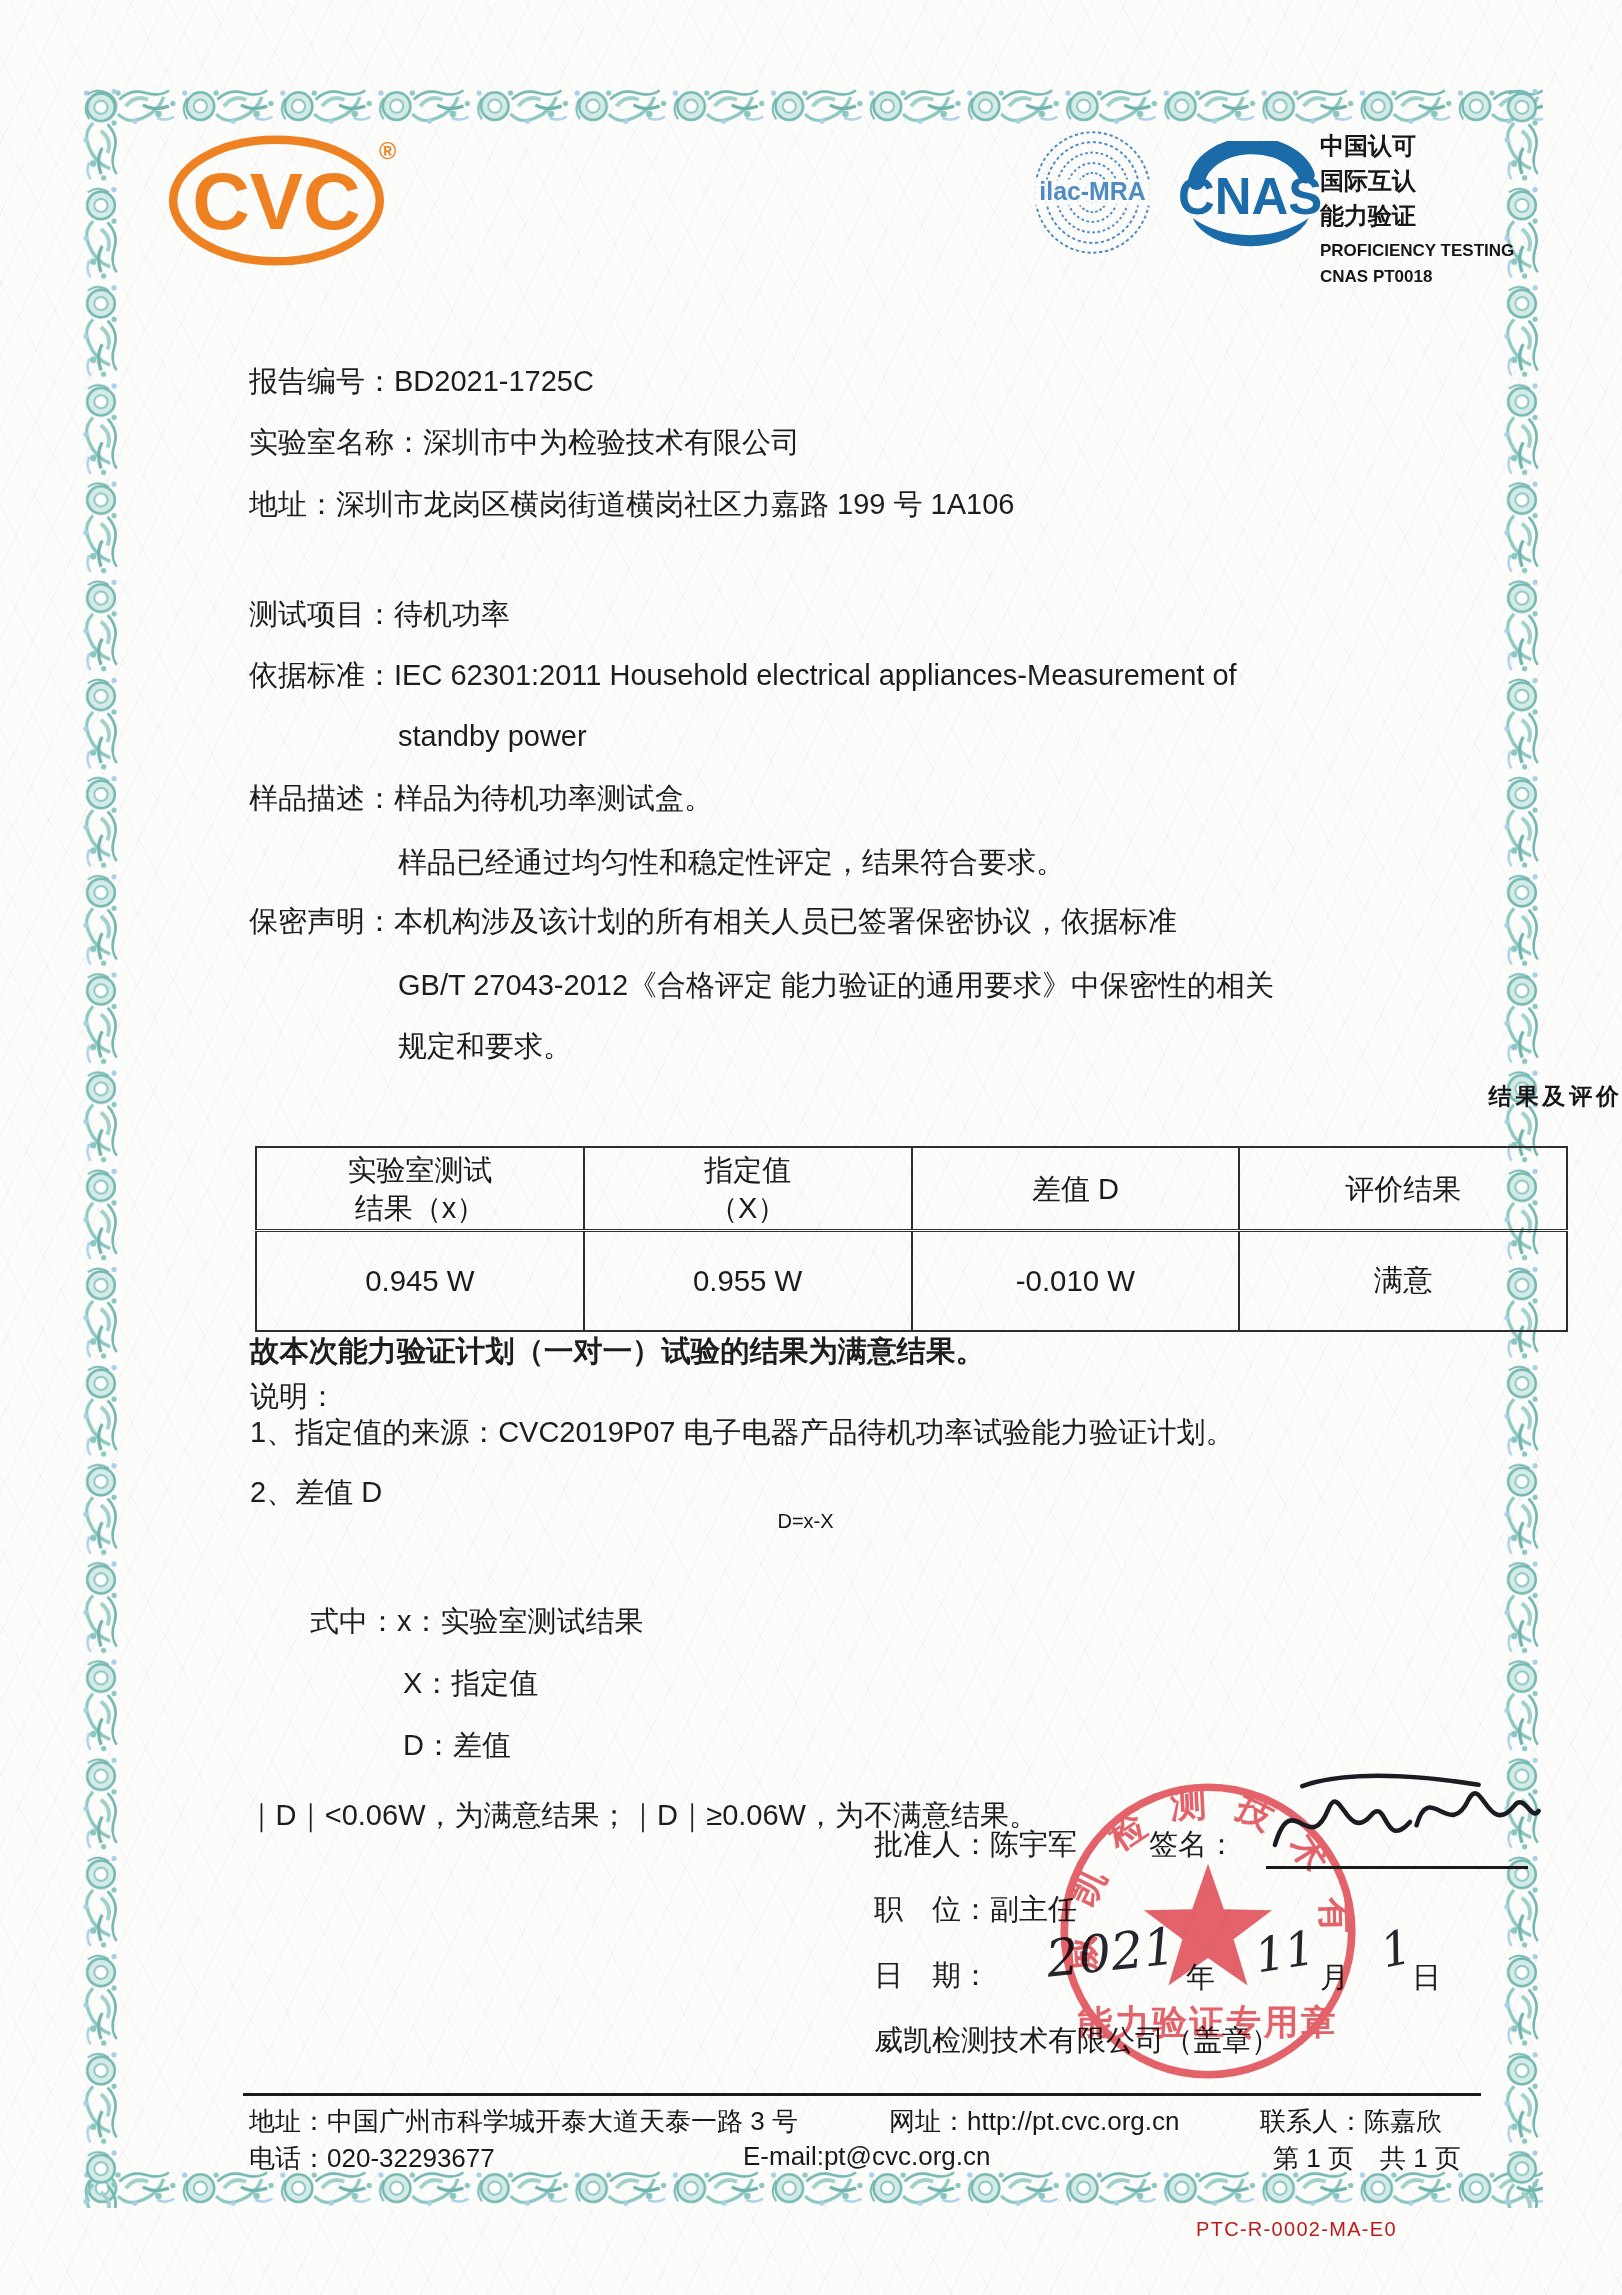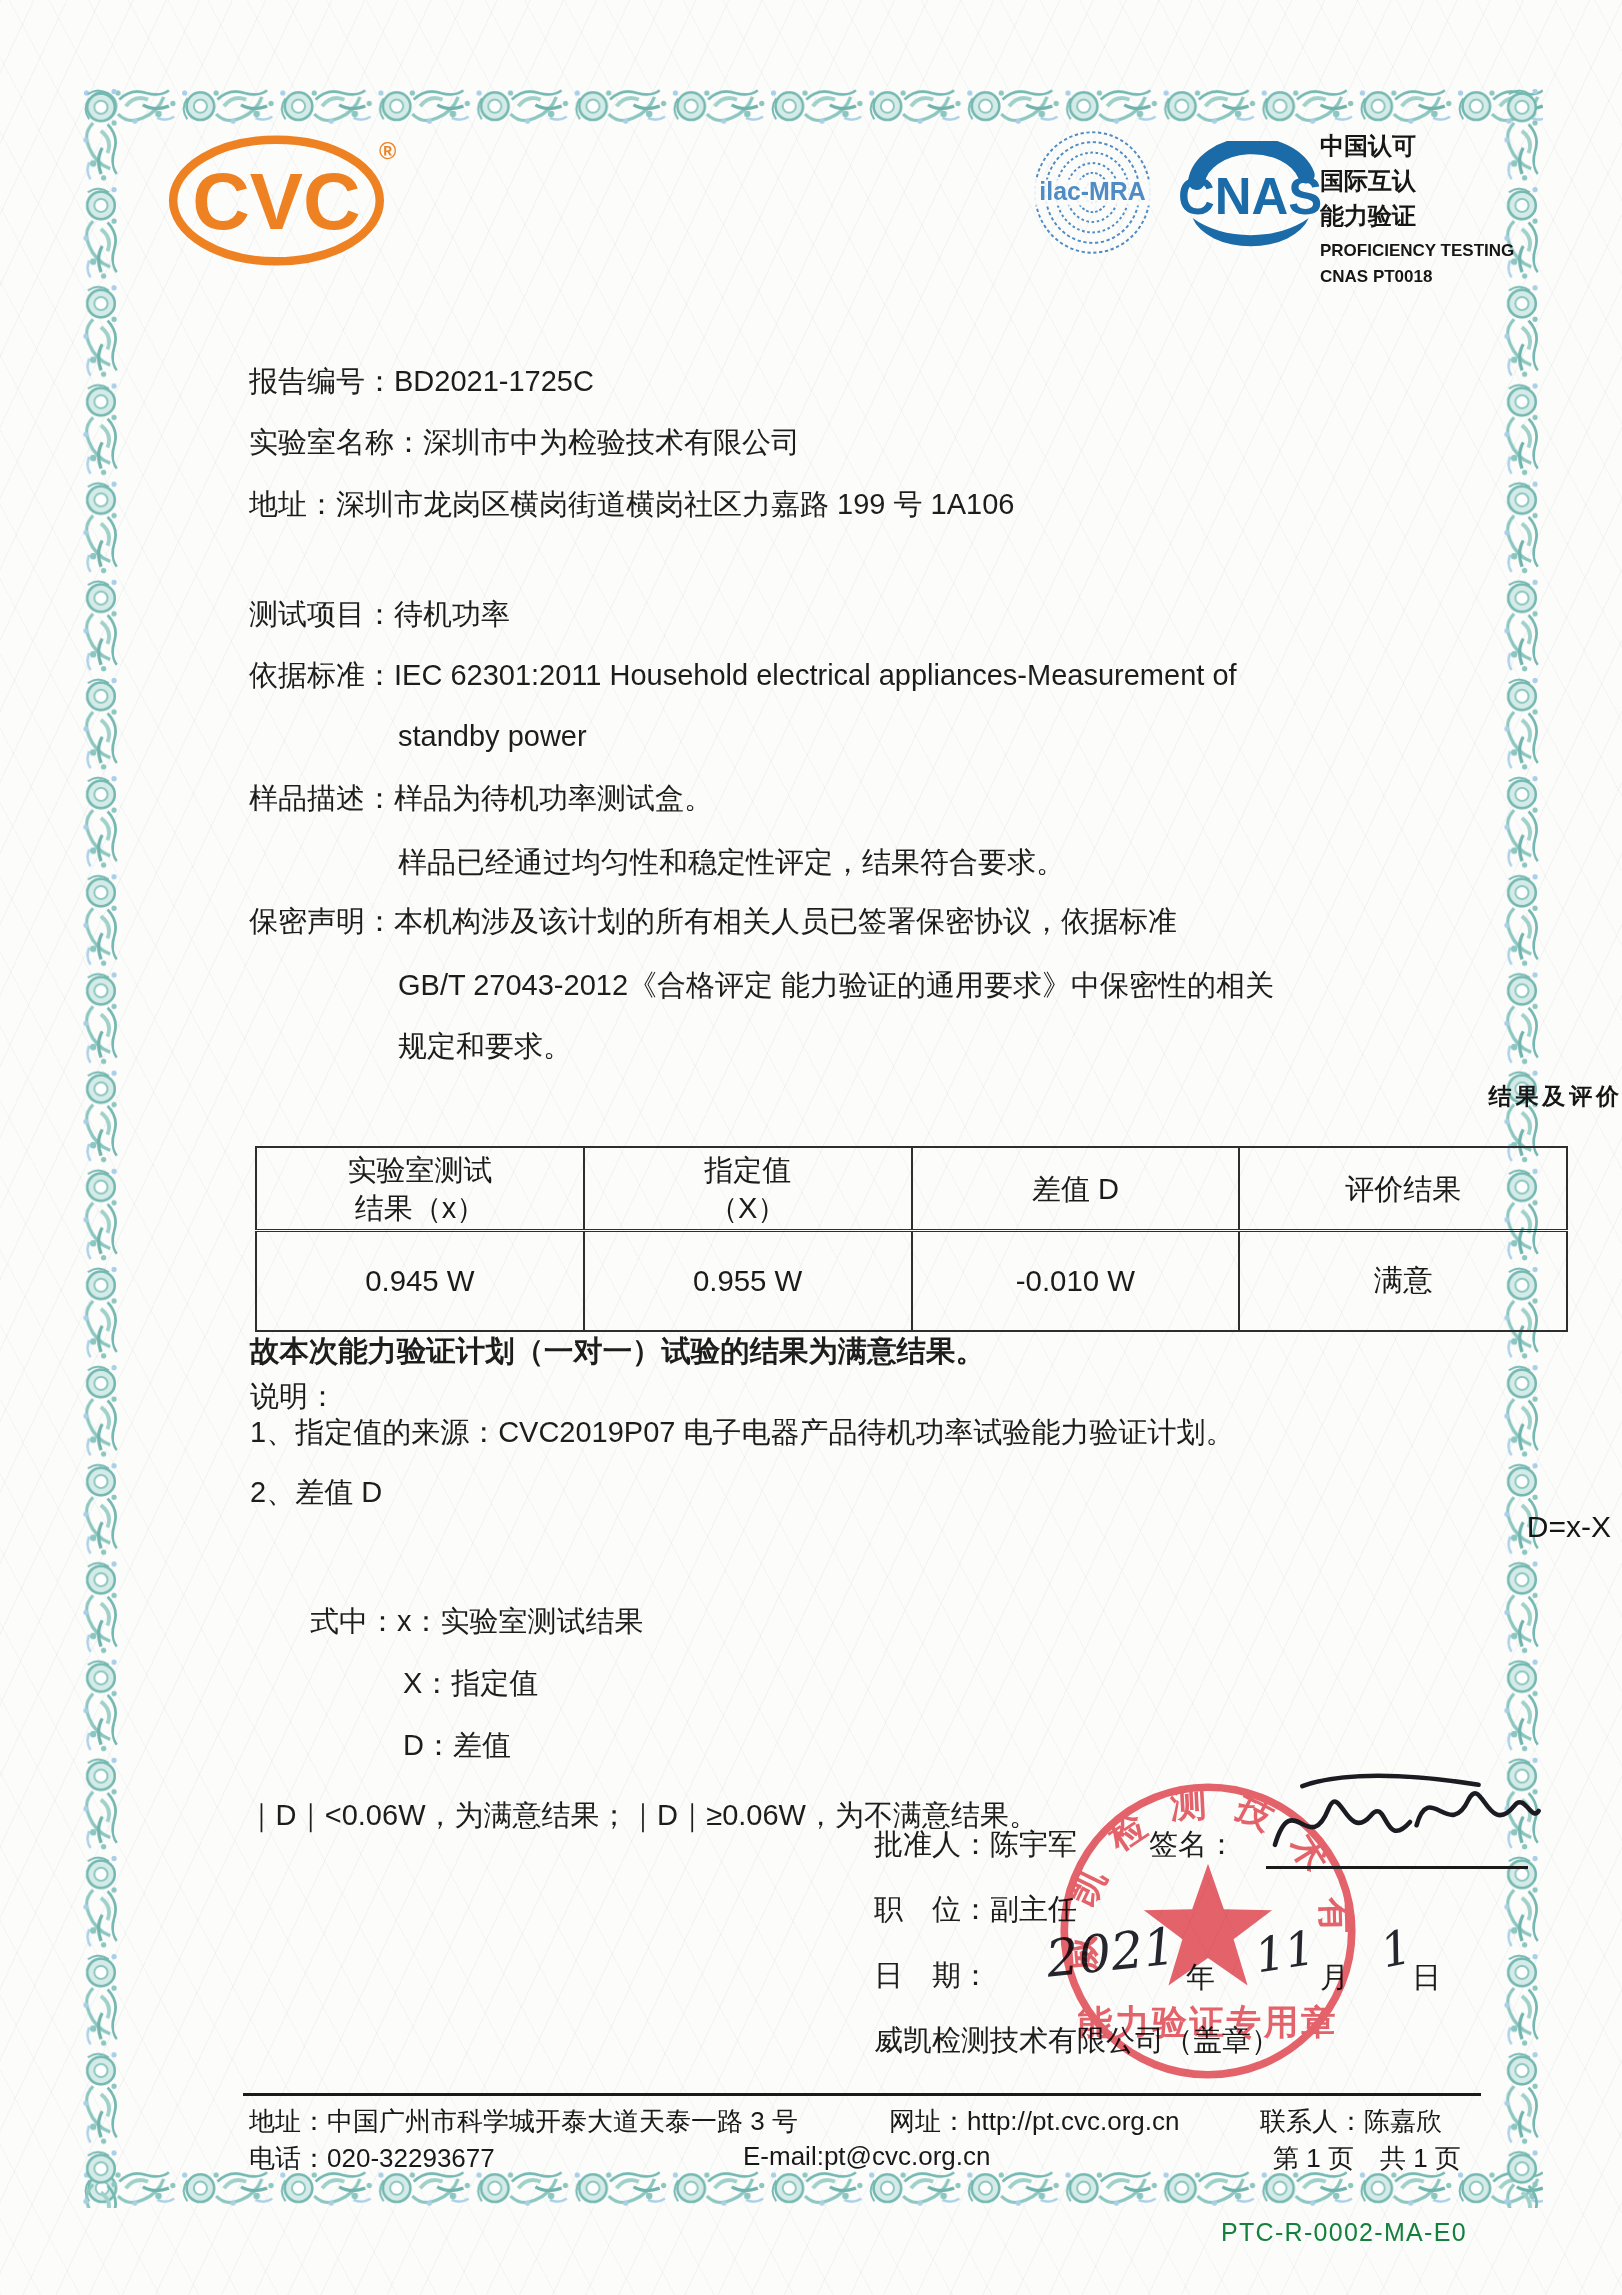--- a/index.html
+++ b/index.html
@@ -20,26 +20,26 @@
   .cvc-cn{position:absolute;font-size:71px;font-weight:700;letter-spacing:38px;color:#9cc3b1;}
   .accr{position:absolute;font-weight:700;color:#161616;}
   .accr .cn{font-size:24px;line-height:35px;}
   .accr .en{font-size:17px;line-height:26px;letter-spacing:0px;}
   .rtable{position:absolute;left:255px;top:1146px;width:1313px;border-collapse:collapse;table-layout:fixed;}
   .rtable th,.rtable td{border:2px solid #2e2e2e;font-weight:400;text-align:center;
       font-size:29px;color:#1b1b1b;padding:0;}
   .rtable th{height:81px;border-bottom:3.9px double #2e2e2e;}
   .rtable th span{display:block;line-height:38px;}
   .rtable td{height:98px;font-size:29.4px;}
-  .formula{position:absolute;left:0;right:12px;text-align:right;font-size:30px;color:#161616;}
+  .formula{position:absolute;left:0;right:12px;text-align:center;font-size:20px;color:#161616;}
   .foot{position:absolute;font-size:26px;color:#191919;white-space:nowrap;}
   .rule{position:absolute;background:#1a1a1a;}
   .hand{position:absolute;font-style:italic;color:#26262e;white-space:nowrap;
         font-family:"DejaVu Serif","Liberation Serif",serif;}
-  .doccode{position:absolute;font-size:25px;letter-spacing:1.3px;color:#15803d;margin-left:25px;}
+  .doccode{position:absolute;font-size:20px;letter-spacing:1.3px;color:#b91c1c;}
   svg{display:block;}
 </style>
 </head>
 <body>
 
 <div class="page">
 
   <svg width="0" height="0" style="position:absolute" aria-hidden="true">
     <defs>
       <g id="tile-motif">

